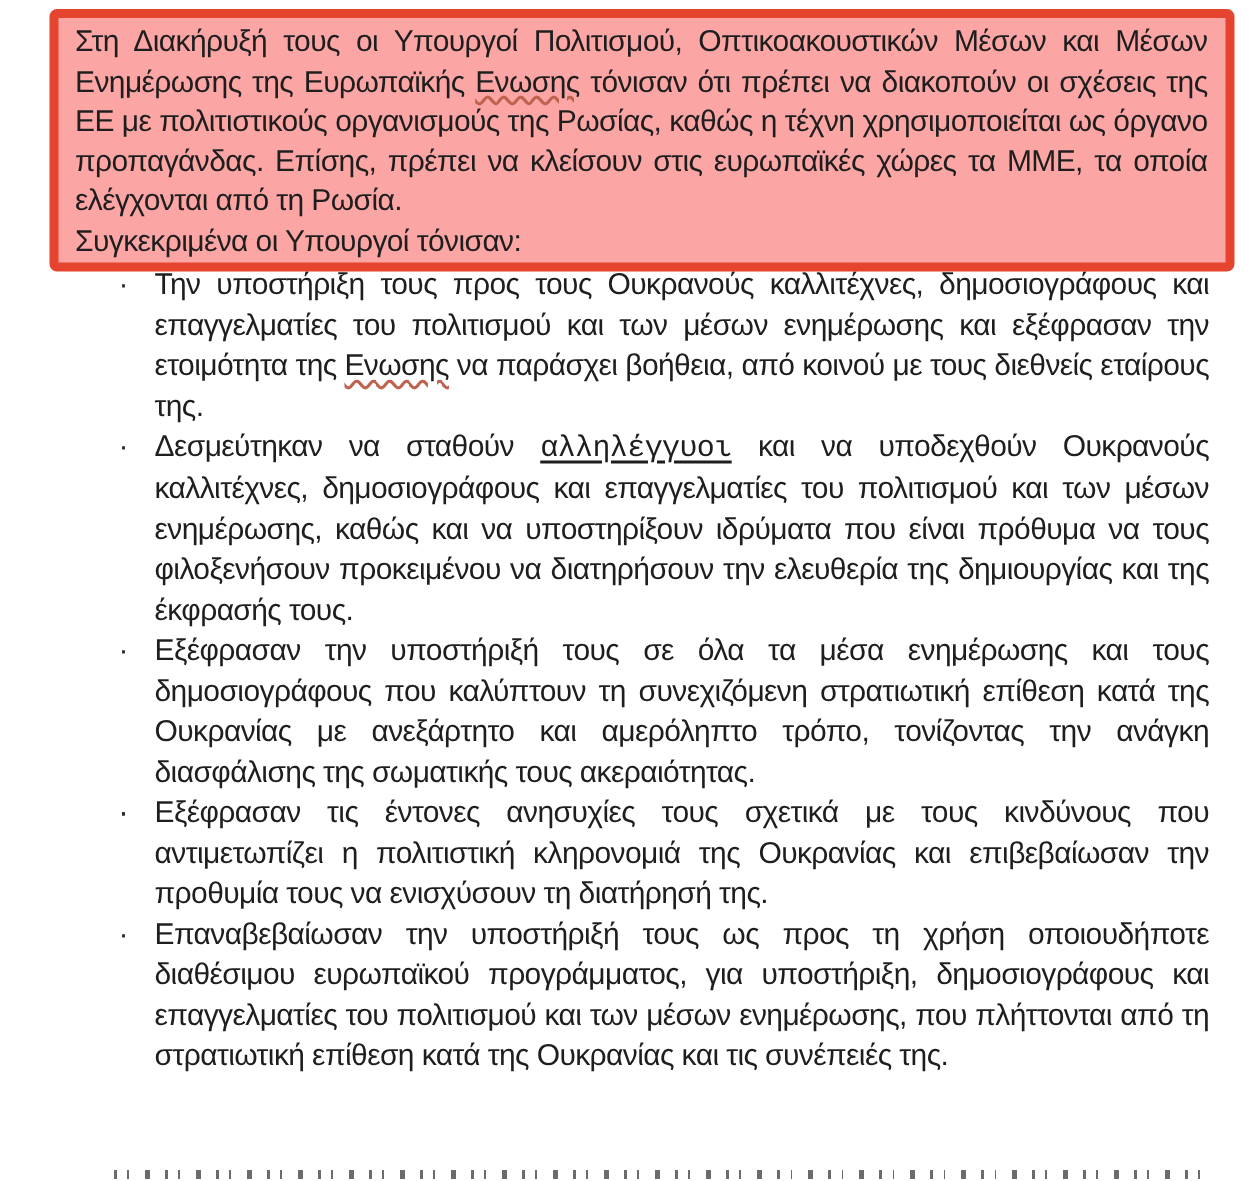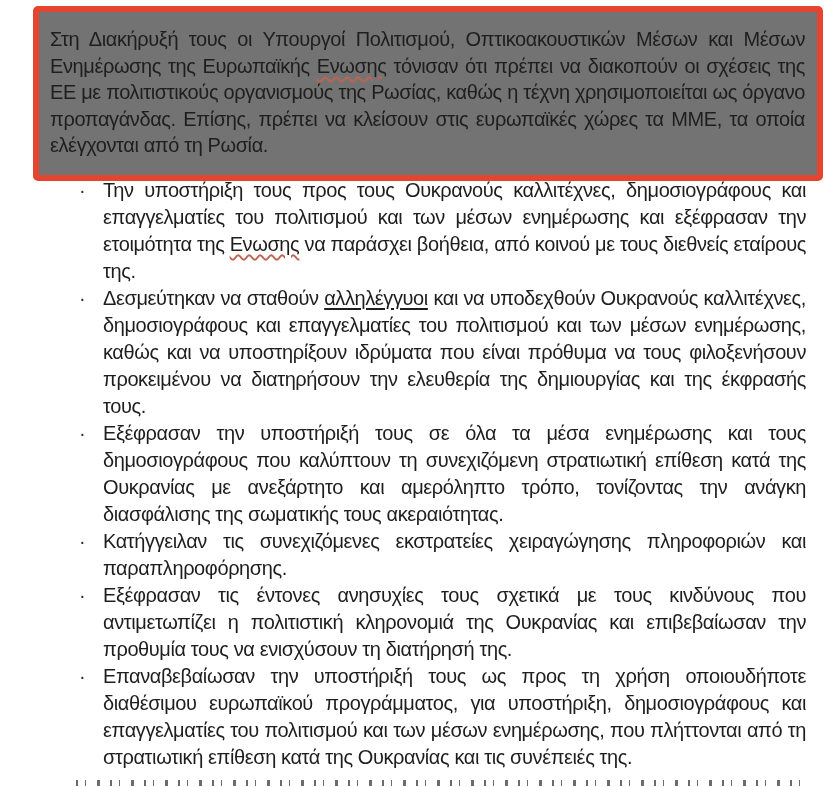--- a/index.html
+++ b/index.html
@@ -23,22 +23,22 @@
   
   .red-box {
     position: absolute;
     left: 33px;
     top: 6px;
     width: 790px;
     height: 175px;
     box-sizing: border-box;
     border: 6px solid #e5452f;
     border-radius: 5px;
-    background: #737373;
-    padding: 14px 12px 0 11px;
+    background: #fca5a5;
+    padding: 3px 12px 0 11px;
     z-index: 2;
   }
   .red-box p {
     margin: 0;
     font-size: 20px;
     line-height: 26.5px;
     letter-spacing: -0.4px;
   }
   .red-box .just { text-align: justify; }
   .red-box .lead { text-align: left; }
@@ -70,20 +70,21 @@
   .squiggle {
     text-decoration: underline wavy #bf6350;
     text-decoration-thickness: 2px;
     text-underline-offset: 3px;
   }
   
   .uline {
     text-decoration: underline solid currentColor;
     text-decoration-thickness: 1.5px;
     text-underline-offset: 3px;
+    font-family: Liberation Mono, monospace;
   }
   
   .clipped-line {
     position: absolute;
     left: 76px;
     top: 780px;
     width: 728px;
     height: 6px;
     opacity: 0.75;
     background:
@@ -93,31 +94,32 @@
         #3a3a3a 21px 24px, transparent 24px 34px);
   }
 </style>
 </head>
 <body>
 
 <div class="page">
 
   <div class="red-box">
     <p class="just"><span>Στη Διακήρυξή τους οι Υπουργοί Πολιτισμού, Οπτικοακουστικών Μέσων και Μέσων Ενημέρωσης της Ευρωπαϊκής </span><span class="squiggle">Ενωσης</span><span> τόνισαν ότι πρέπει να διακοπούν οι σχέσεις της ΕΕ με πολιτιστικούς οργανισμούς της Ρωσίας, καθώς η τέχνη χρησιμοποιείται ως όργανο προπαγάνδας. Επίσης, πρέπει να κλείσουν στις ευρωπαϊκές χώρες τα ΜΜΕ, τα οποία ελέγχονται από τη Ρωσία.</span></p>
+    <p class="lead">Συγκεκριμένα οι Υπουργοί τόνισαν:</p>
   </div>
 
   <div class="bullets">
 
     <p class="item"><span class="dot">·</span><span>Την υποστήριξη τους προς τους Ουκρανούς καλλιτέχνες, δημοσιογράφους και επαγγελματίες του πολιτισμού και των μέσων ενημέρωσης και εξέφρασαν την ετοιμότητα της </span><span class="squiggle">Ενωσης</span><span> να παράσχει βοήθεια, από κοινού με τους διεθνείς εταίρους της.</span></p>
 
     <p class="item"><span class="dot">·</span><span>Δεσμεύτηκαν να σταθούν </span><span class="uline">αλληλέγγυοι</span><span> και να υποδεχθούν Ουκρανούς καλλιτέχνες, δημοσιογράφους και επαγγελματίες του πολιτισμού και των μέσων ενημέρωσης, καθώς και να υποστηρίξουν ιδρύματα που είναι πρόθυμα να τους φιλοξενήσουν προκειμένου να διατηρήσουν την ελευθερία της δημιουργίας και της έκφρασής τους.</span></p>
 
     <p class="item"><span class="dot">·</span><span>Εξέφρασαν την υποστήριξή τους σε όλα τα μέσα ενημέρωσης και τους δημοσιογράφους που καλύπτουν τη συνεχιζόμενη στρατιωτική επίθεση κατά της Ουκρανίας με ανεξάρτητο και αμερόληπτο τρόπο, τονίζοντας την ανάγκη διασφάλισης της σωματικής τους ακεραιότητας.</span></p>
 
-    <p class="item"><span class="dot">·</span><span>Κατήγγειλαν τις συνεχιζόμενες εκστρατείες χειραγώγησης πληροφοριών και παραπληροφόρησης.</span></p>
+    <p class="item"><span class="dot">·</span></p>
 
     <p class="item"><span class="dot">·</span><span>Εξέφρασαν τις έντονες ανησυχίες τους σχετικά με τους κινδύνους που αντιμετωπίζει η πολιτιστική κληρονομιά της Ουκρανίας και επιβεβαίωσαν την προθυμία τους να ενισχύσουν τη διατήρησή της.</span></p>
 
     <p class="item"><span class="dot">·</span><span>Επαναβεβαίωσαν την υποστήριξή τους ως προς τη χρήση οποιουδήποτε διαθέσιμου ευρωπαϊκού προγράμματος, για υποστήριξη, δημοσιογράφους και επαγγελματίες του πολιτισμού και των μέσων ενημέρωσης, που πλήττονται από τη στρατιωτική επίθεση κατά της Ουκρανίας και τις συνέπειές της.</span></p>
 
   </div>
 
   <div class="clipped-line"></div>
 
 </div>

